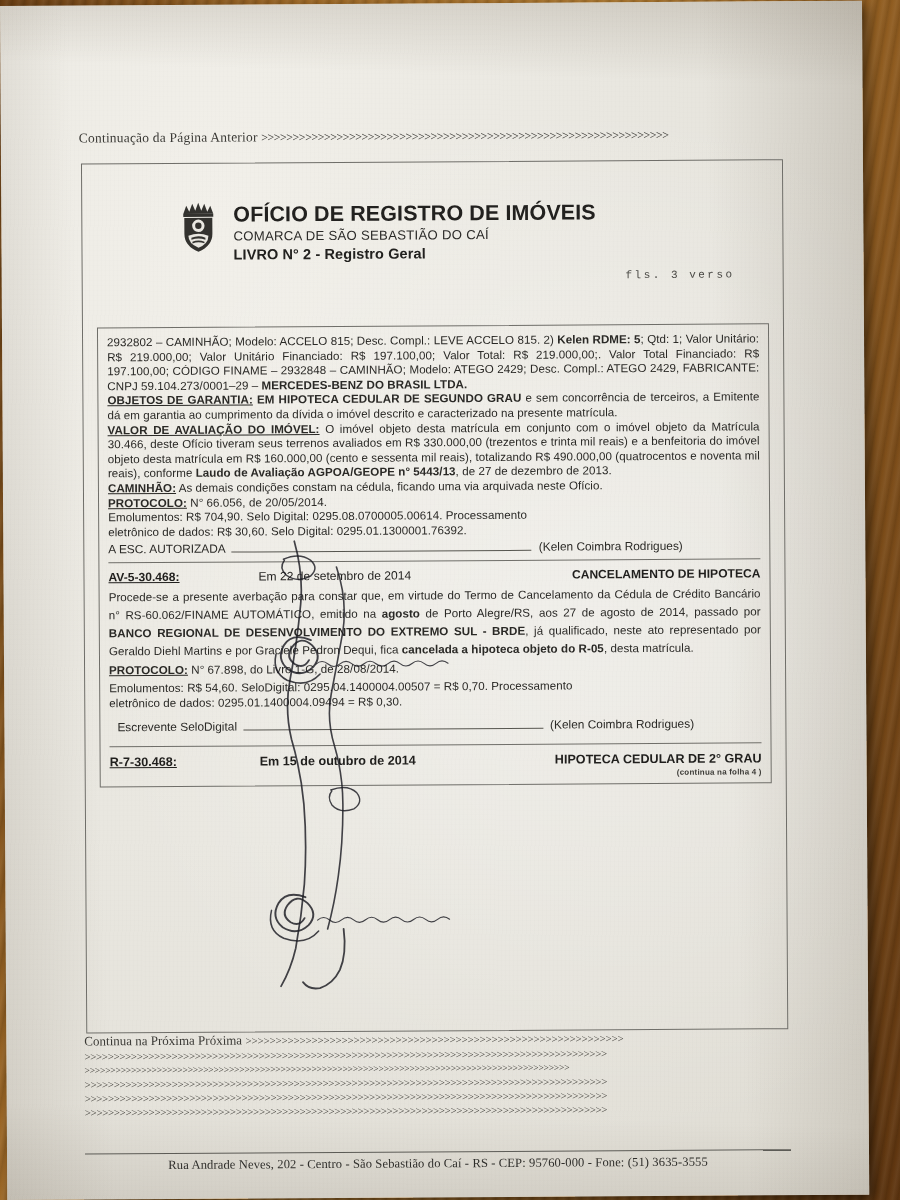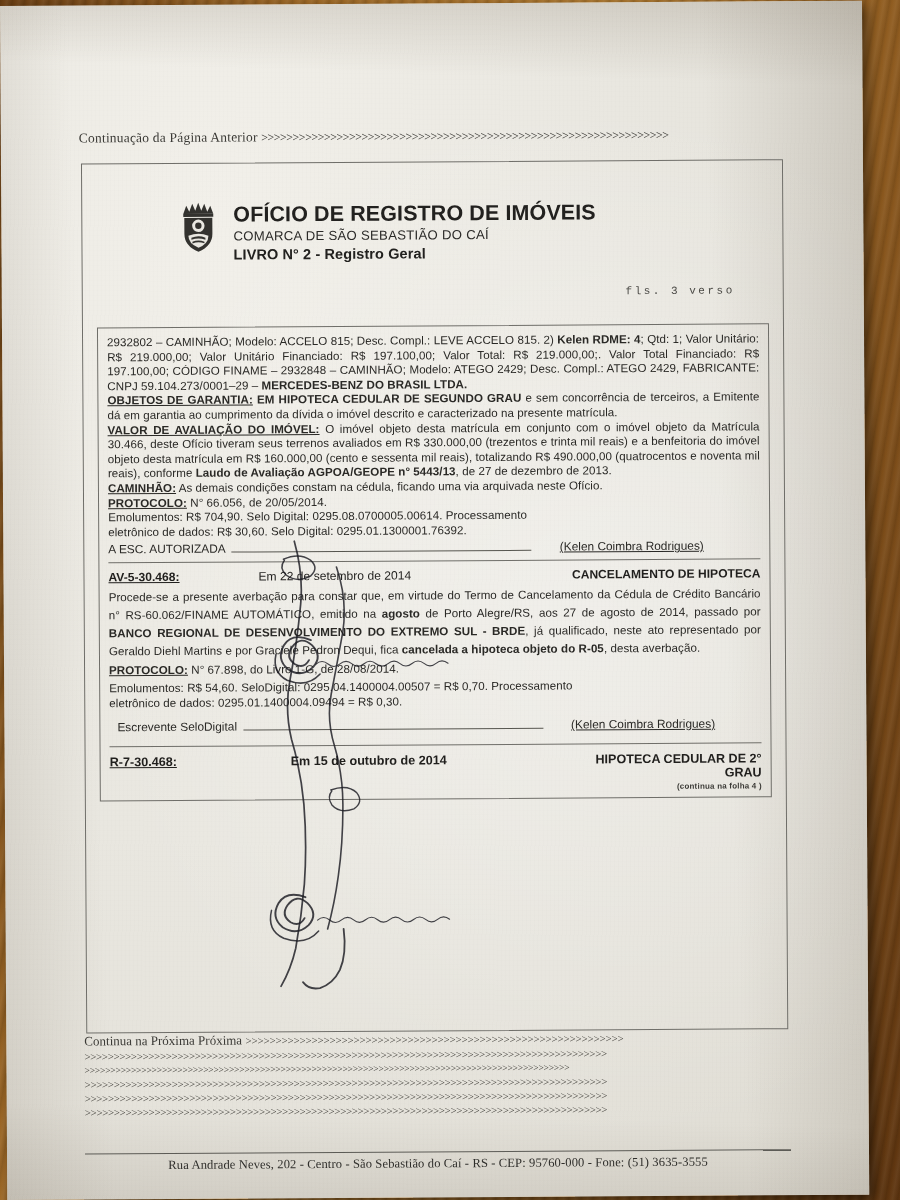--- a/index.html
+++ b/index.html
@@ -61,21 +61,21 @@
   
   #doc-header{position:absolute;left:95px;top:38px;display:flex;gap:14px;align-items:flex-start;}
   #crest{width:42px;height:52px;flex:0 0 auto;opacity:.92;}
   .head-lines{padding-top:2px;}
   .h-title{font-size:21.5px;font-weight:bold;color:#22211f;letter-spacing:.1px;line-height:1.05;}
   .h-sub1{font-size:13.2px;color:#2b2a28;letter-spacing:.25px;margin-top:2px;}
   .h-sub2{font-size:14.5px;font-weight:bold;color:#22211f;letter-spacing:.1px;margin-top:3px;}
 
   #fls{
     position:absolute;right:48px;top:108px;
-    font-family:"Liberation Mono", monospace;font-size:11px;color:#4a4945;letter-spacing:2.5px;margin-top:16px;
+    font-family:"Liberation Mono", monospace;font-size:11px;color:#4a4945;letter-spacing:2.5px;
   }
 
   
   #body-box{
     position:absolute;left:14px;top:163px;right:14px;
     border:1.1px solid #6f6e69;
     padding:7px 9px 6px 9px;
     box-sizing:border-box;
   }
   .p{
@@ -88,29 +88,29 @@
   .b{font-weight:bold;}
   .u{text-decoration:underline;font-weight:bold;}
   .nojust{text-align:left;}
   .just{text-align:justify;text-justify:inter-word;}
 
   
   .hr{border:0;border-top:1.1px solid #6f6e69;margin:6px 0 7px 0;}
 
   .sig-line{display:flex;align-items:baseline;font-size:11.9px;color:#2a2926;gap:6px;}
   .sig-rule{flex:0 0 300px;border-bottom:1px solid #56554f;height:11px;}
-  .sig-name{margin-left:22px;text-decoration:underline;}
+  .sig-name{margin-left:1px;}
 
   .av-head{display:flex;font-size:12.1px;color:#201f1d;align-items:baseline;}
   .av-head .a{width:150px;flex:0 0 auto;}
   .av-head .b2{width:240px;flex:0 0 auto;}
   .av-head .c{flex:1 1 auto;text-align:right;font-weight:bold;}
 
   .r7{display:flex;font-size:12.6px;font-weight:bold;color:#201f1d;align-items:baseline;}
-  .r7 .a{width:181px;flex:0 0 auto;text-decoration:underline;}
+  .r7 .a{width:150px;flex:0 0 auto;text-decoration:underline;}
   .r7 .b2{width:270px;flex:0 0 auto;}
   .r7 .c{flex:1 1 auto;text-align:right;}
   .r7-note{text-align:right;font-size:8px;font-weight:bold;color:#3a3935;margin-top:2px;letter-spacing:.2px;}
 
   
   .cont-bottom{
     position:absolute;left:78px;top:1028px;width:702px;
     font-family:"Liberation Serif", serif;font-size:13px;color:#3b3a36;
   }
   .arrow-row{
@@ -170,21 +170,21 @@
           <div class="h-sub2">LIVRO N° 2 - Registro Geral</div>
         </div>
       </div>
 
       <div id="fls">fls. 3   verso</div>
 
       <div id="body-box">
 
         <p class="p just"><span>2932802 – CAMINHÃO; Modelo: ACCELO 815; Desc. Compl.: LEVE ACCELO 815. 2)</span>
           <span class="b">Kelen</span>
-          <span class="b">RDME: 4</span><span>; Qtd: 1; Valor Unitário: R$ 219.000,00; Valor Unitário Financiado: R$ 197.100,00; Valor Total: R$ 219.000,00;. Valor Total Financiado: R$ 197.100,00;</span>
+          <span class="b">RDME: 5</span><span>; Qtd: 1; Valor Unitário: R$ 219.000,00; Valor Unitário Financiado: R$ 197.100,00; Valor Total: R$ 219.000,00;. Valor Total Financiado: R$ 197.100,00;</span>
           <span>CÓDIGO FINAME – 2932848 – CAMINHÃO; Modelo: ATEGO 2429; Desc. Compl.: ATEGO 2429, FABRICANTE: CNPJ 59.104.273/0001–29 –</span>
           <span class="b">MERCEDES-BENZ DO BRASIL LTDA.</span></p>
 
         <p class="p just"><span class="u">OBJETOS DE GARANTIA:</span>
           <span class="b">EM HIPOTECA CEDULAR DE SEGUNDO GRAU</span>
           <span>e sem concorrência de terceiros, a Emitente dá em garantia ao cumprimento da dívida o imóvel descrito e caracterizado na presente matrícula.</span></p>
 
         <p class="p just"><span class="u">VALOR DE AVALIAÇÃO DO IMÓVEL:</span>
           <span>O imóvel objeto desta matrícula em conjunto com o imóvel objeto da Matrícula 30.466, deste Ofício tiveram seus terrenos avaliados em R$ 330.000,00 (trezentos e trinta mil reais) e a benfeitoria do imóvel objeto desta matrícula em R$ 160.000,00 (cento e sessenta mil reais), totalizando R$ 490.000,00 (quatrocentos e noventa mil reais), conforme</span>
           <span class="b">Laudo de Avaliação AGPOA/GEOPE n° 5443/13</span><span>, de 27 de dezembro de 2013.</span></p>
@@ -209,21 +209,21 @@
         <div class="av-head">
           <span class="u a">AV-5-30.468:</span>
           <span class="b2">Em 22 de setembro de 2014</span>
           <span class="c">CANCELAMENTO DE HIPOTECA</span>
         </div>
 
         <p class="p just" style="margin-top:4px;line-height:18px;"><span>Procede-se a presente averbação para constar que, em virtude do Termo de Cancelamento da Cédula de Crédito Bancário n° RS-60.062/FINAME AUTOMÁTICO, emitido na</span>
           <span class="b">agosto</span>
           <span>de Porto Alegre/RS, aos 27 de agosto de 2014, passado por</span>
           <span class="b">BANCO REGIONAL DE DESENVOLVIMENTO DO EXTREMO SUL - BRDE</span><span>, já qualificado, neste ato representado por Geraldo Diehl Martins e por Graciele Pedron Dequi, fica</span>
-          <span class="b">cancelada a hipoteca objeto do R-05</span><span>, desta averbação.</span></p>
+          <span class="b">cancelada a hipoteca objeto do R-05</span><span>, desta matrícula.</span></p>
 
         <p class="p nojust" style="margin-top:3px;"><span class="u">PROTOCOLO:</span>
           <span>N° 67.898, do Livro 1-G, de 28/08/2014.</span></p>
 
         <p class="p just" style="margin-top:3px;">Emolumentos: R$ 54,60. SeloDigital: 0295.04.1400004.00507 = R$ 0,70. Processamento</p>
         <p class="p nojust">eletrônico de dados: 0295.01.1400004.09494 = R$ 0,30.</p>
 
         <div class="sig-line" style="margin-top:9px;padding-left:8px;">
           <span>Escrevente SeloDigital</span>
           <span class="sig-rule"></span>

